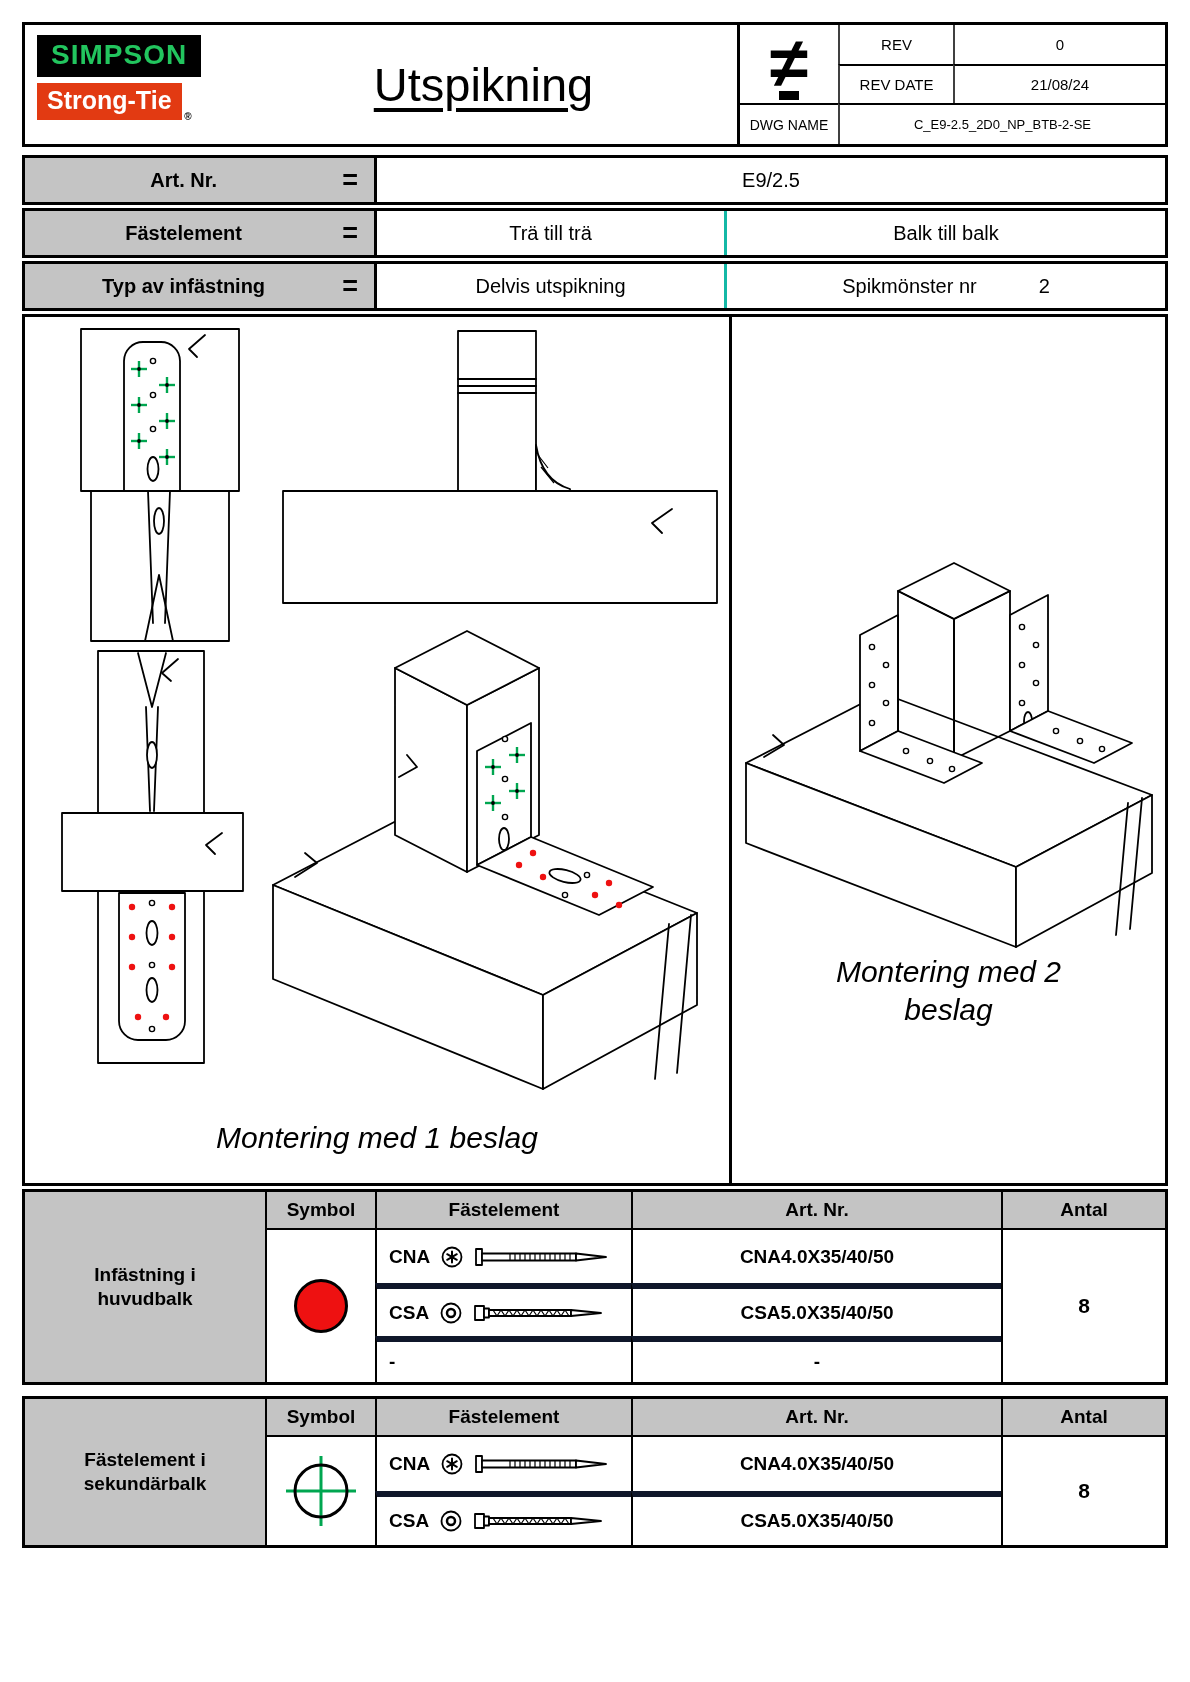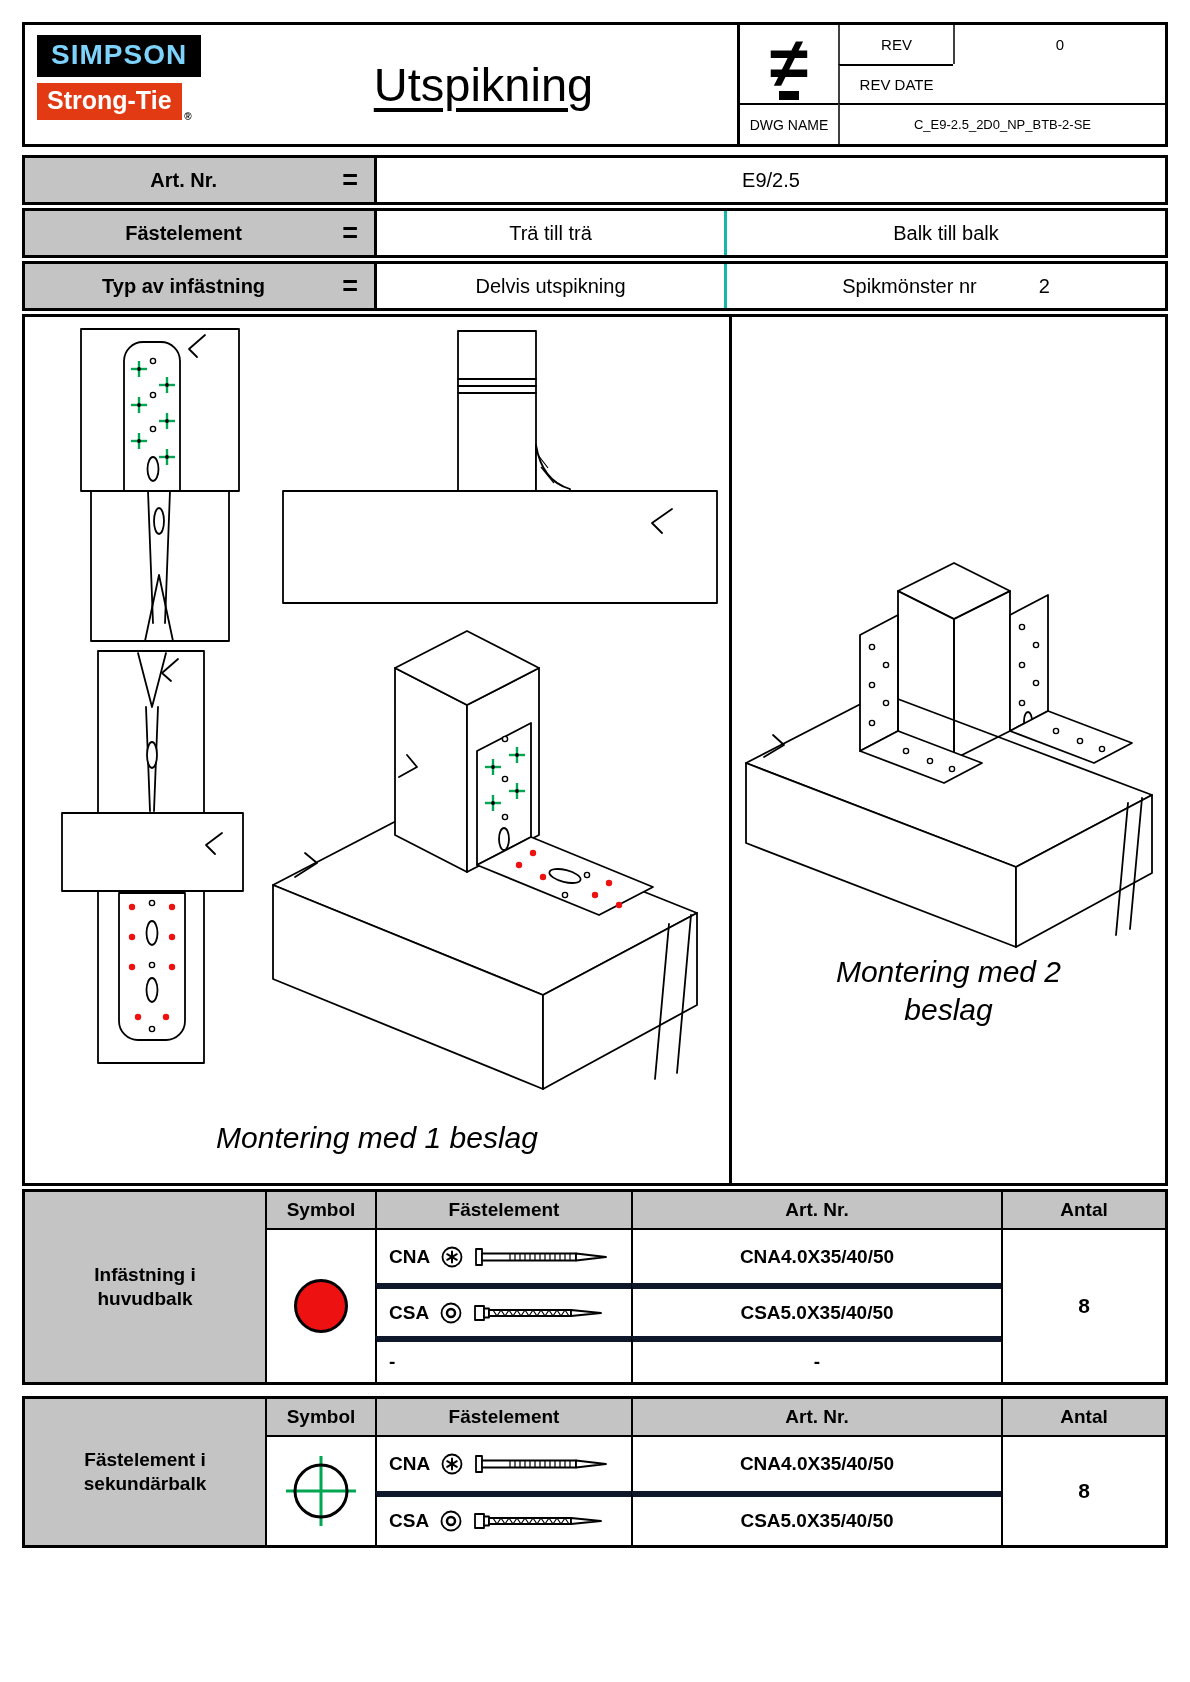--- a/index.html
+++ b/index.html
@@ -6,21 +6,21 @@
   :root{
     --logo-red:#e23a12; --symbol-red:#ee1111; --cross-green:#00a650; --header-gray:#c4c4c4;
   }
   html,body{ background:#fff; }
   body{ width:1190px; height:1682px; font-family:"Liberation Sans", sans-serif; color:#000; position:relative; }
   .page{ position:relative; width:1190px; height:1682px; background:#fff; overflow:hidden; }
 
   
   .header{ position:absolute; left:22px; top:22px; width:1146px; height:125px; border:3px solid #000; display:flex; background:#fff; }
   .logo{ width:205px; padding:10px 0 6px 12px; display:flex; flex-direction:column; gap:6px; }
-  .logo-simpson{ background:#000; color:#7dd3fc; font-weight:bold; font-size:28px; letter-spacing:1px; padding:4px 14px 6px; width:fit-content; }
+  .logo-simpson{ background:#000; color:#22c55e; font-weight:bold; font-size:28px; letter-spacing:1px; padding:4px 14px 6px; width:fit-content; }
   .logo-strongtie{ background:var(--logo-red); color:#fff; font-weight:bold; font-size:25px; padding:3px 10px 5px; width:fit-content; position:relative; }
   .logo-reg{ font-size:10px; position:absolute; right:-10px; bottom:-2px; color:#000; }
   .title-wrap{ flex:1; display:flex; align-items:center; justify-content:center; }
   .sheet-title{ font-size:47px; text-decoration:underline; text-underline-offset:7px; }
   .title-block{ width:428px; border-left:3px solid #000; display:grid; grid-template-columns:98px 115px 1fr; grid-template-rows:1fr 1fr 1.05fr; }
   .tb-cell{ display:flex; align-items:center; justify-content:center; font-size:15px; background:#fff; }
   .bl2{ border-left:2px solid #404040; } .bt2{ border-top:2px solid #000; }
   .tb-ne{ grid-area:1/1/3/2; font-size:70px; font-weight:bold; line-height:.85; position:relative; }
   .tb-ne-block{ position:absolute; left:50%; transform:translateX(-50%); bottom:3px; width:20px; height:9px; background:#000; }
   .tb-dwg-val{ grid-area:3/2/4/4; font-size:13px; }
@@ -102,20 +102,21 @@
       <span class="sheet-title">Utspikning</span>
     </div>
     <div class="title-block">
       <div class="tb-cell tb-ne">
         <span>≠</span>
         <span class="tb-ne-block"></span>
       </div>
       <div class="tb-cell bl2" style="grid-area:1/2">REV</div>
       <div class="tb-cell bl2" style="grid-area:1/3">0</div>
       <div class="tb-cell bl2 bt2" style="grid-area:2/2">REV DATE</div>
+      <div class="tb-cell bl2 bt2" style="grid-area:2/3">21/08/24</div>
       <div class="tb-cell bt2" style="grid-area:3/1; font-size:14px;">DWG NAME</div>
       <div class="tb-cell bl2 bt2 tb-dwg-val">C_E9-2.5_2D0_NP_BTB-2-SE</div>
     </div>
   </div>
 
   <div class="spec-row" style="top:155px">
     <div class="spec-label">
       <span class="lbl">Art. Nr.</span>
       <span class="eq">=</span>
     </div>

